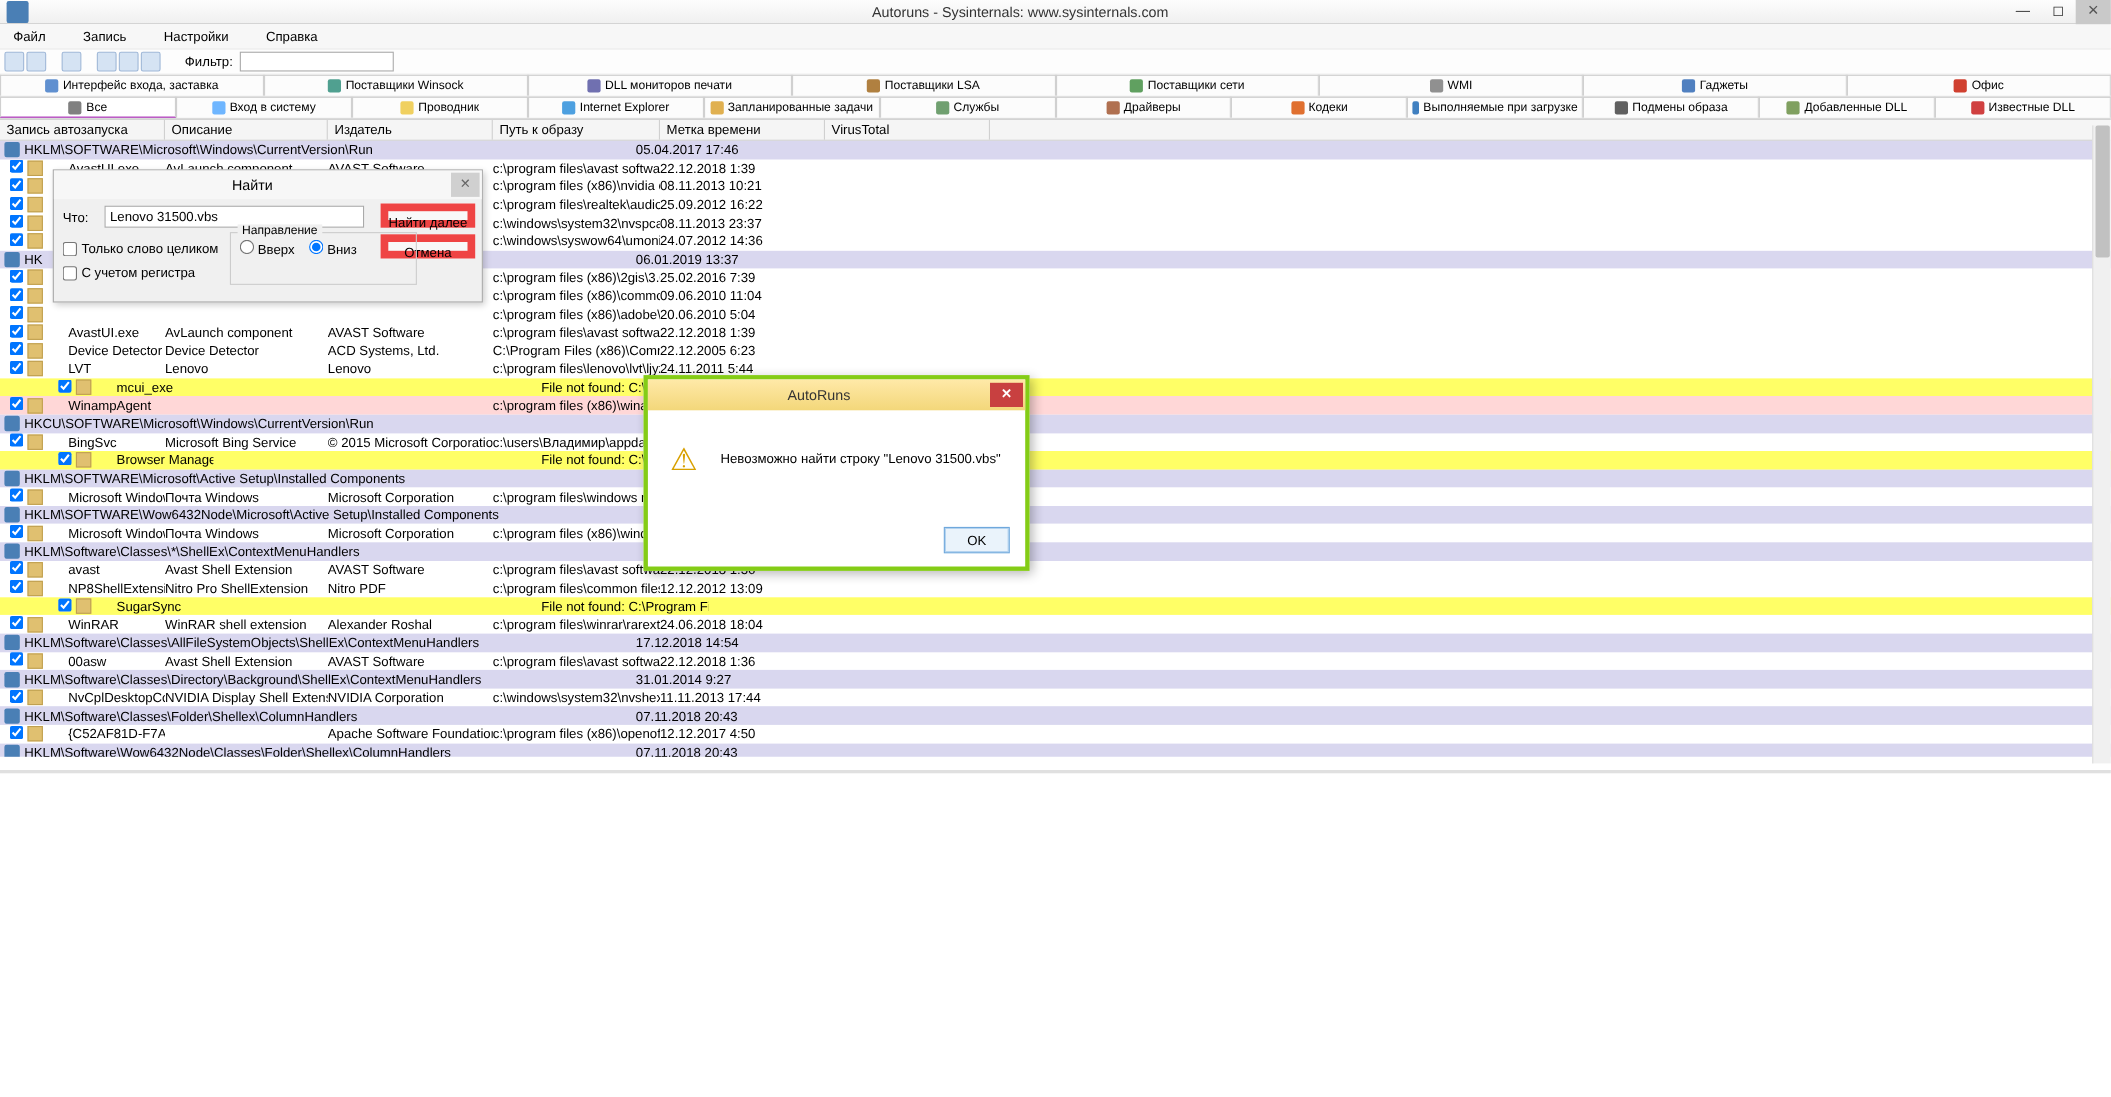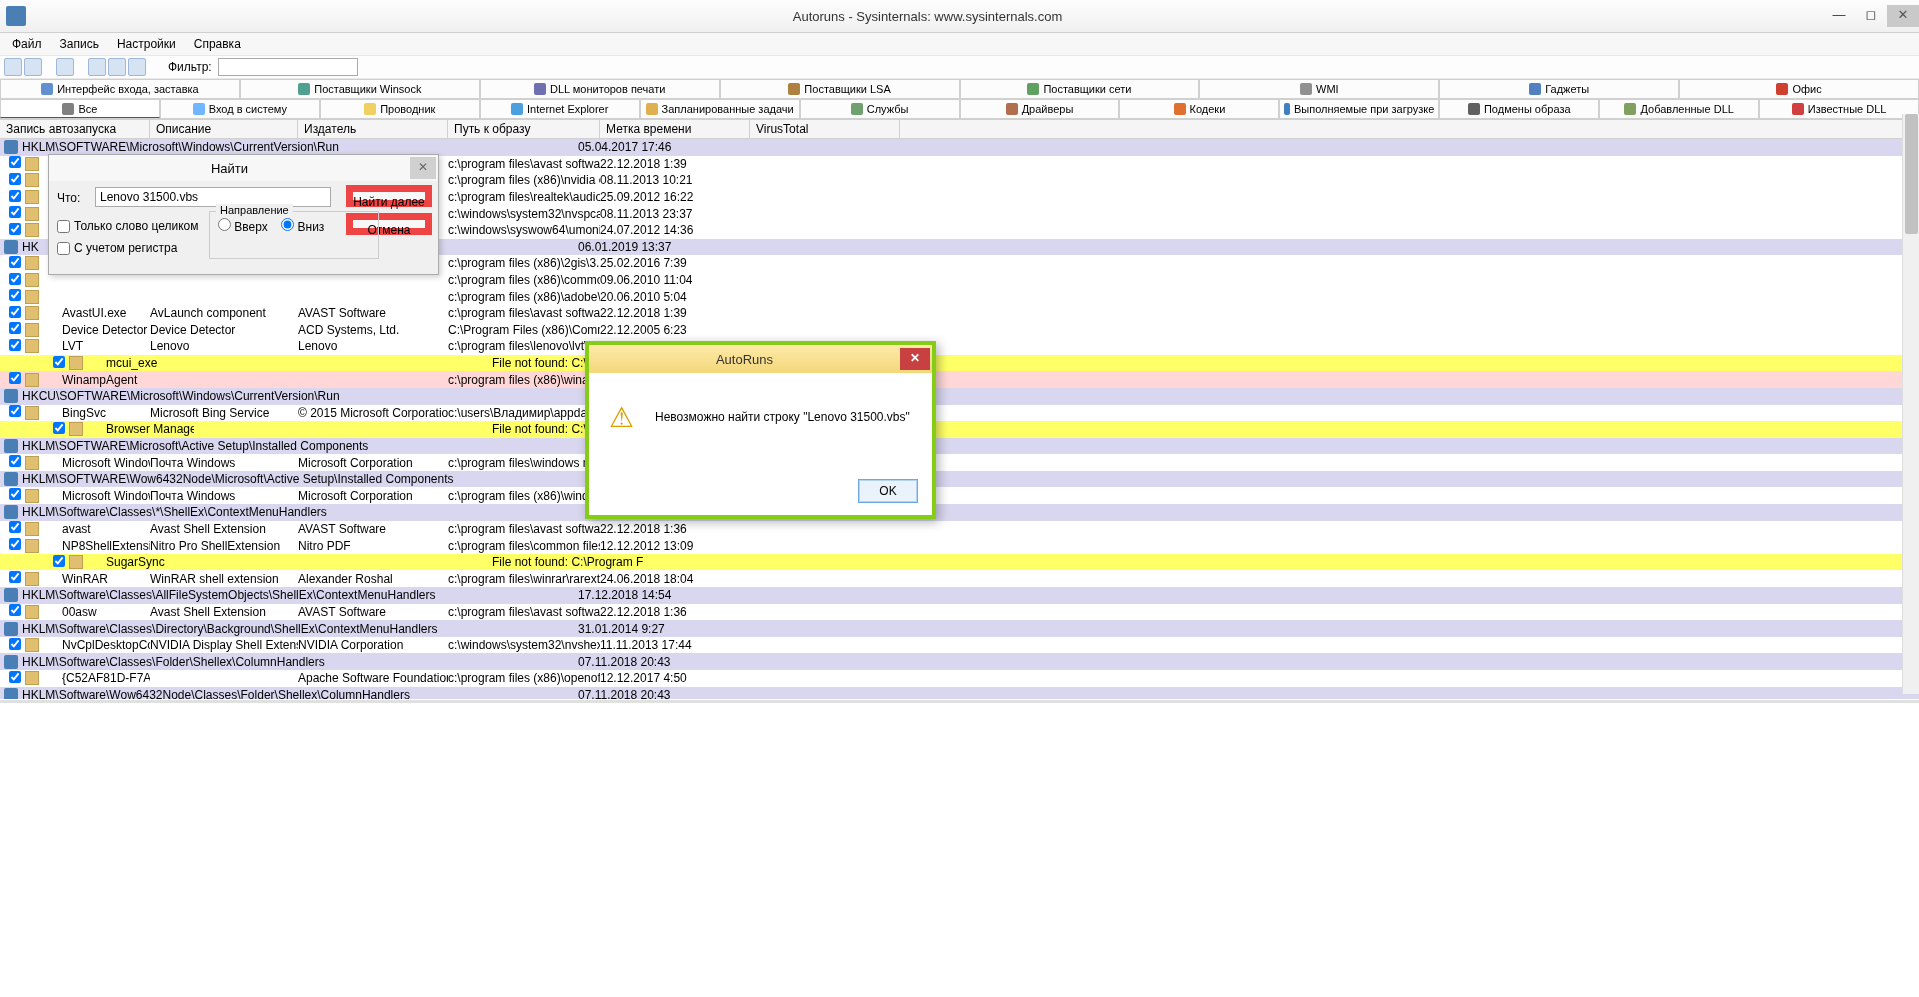--- a/index.html
+++ b/index.html
@@ -1,23 +1,23 @@
 <!DOCTYPE html>
 <html><head>
 <meta charset="utf-8">
 <style>
 * { box-sizing: border-box; margin: 0; padding: 0; }
 body { font-family: "Segoe UI", Tahoma, sans-serif; font-size: 12px; background: #fff; overflow: hidden; width: 1919px; height: 997px; position: relative; }
-.titlebar { height: 33px; background: linear-gradient(#fdfdfd,#f0f0f0); display: flex; align-items: center; border-bottom: 1px solid #d0d0d0; }
+.titlebar { height: 22px; background: linear-gradient(#fdfdfd,#f0f0f0); display: flex; align-items: center; border-bottom: 1px solid #d0d0d0; }
 .titlebar .app-icon { width: 20px; height: 20px; background: #4a7fb5; margin: 0 6px; display:inline-block; border-radius:2px;}
 .titlebar .title-text { flex: 1; text-align: center; font-size: 13px; color: #333; }
 .win-controls { display: flex; }
 .win-btn { width: 32px; height: 22px; text-align: center; line-height: 20px; font-size: 13px; color:#333; }
 .win-btn.close { background: #c9c9c9; color:#555;}
-.menubar { height: 22px; background: #f7f7f7; display: flex; align-items: center; padding-left: 4px; gap: 2px; }
+.menubar { height: 22px; background: #f7f7f7; display: flex; align-items: center; padding-left: 4px; gap: 18px; }
 .menubar span { padding: 2px 8px; }
 .toolbar { height: 24px; background: #fdfdfd; display: flex; align-items: center; padding-left: 4px; gap: 2px; border-top:1px solid #e8e8e8; border-bottom:1px solid #e8e8e8;}
 .toolbar .tb-btn { width: 18px; height: 18px; background: #d5e3f3; border: 1px solid #a0b8d8; border-radius:2px; }
 .toolbar .filter-label { margin-left: 20px; margin-right: 4px; }
 .toolbar input { width: 140px; height: 18px; border: 1px solid #aaa; padding: 0 2px; font-size:12px; }
 .tabs-row { display: flex; border-bottom: 1px solid #d0d0d0; background: #f7f7f7; height: 20px; }
 .tab { flex: 1; display: flex; align-items: center; justify-content: center; gap: 4px; border: 1px solid #d0d0d0; border-bottom: none; font-size: 11px; background: #fcfcfc; white-space: nowrap; overflow: hidden; padding: 0 4px; }
 .tab.active { background: #fff; border-bottom: 1px solid #a21caf; }
 .tab .ticon { width: 12px; height: 12px; display:inline-block; }
 .headers { display: flex; height: 20px; background: #f5f5f5; border-bottom: 1px solid #d0d0d0; border-top:1px solid #d0d0d0;}

